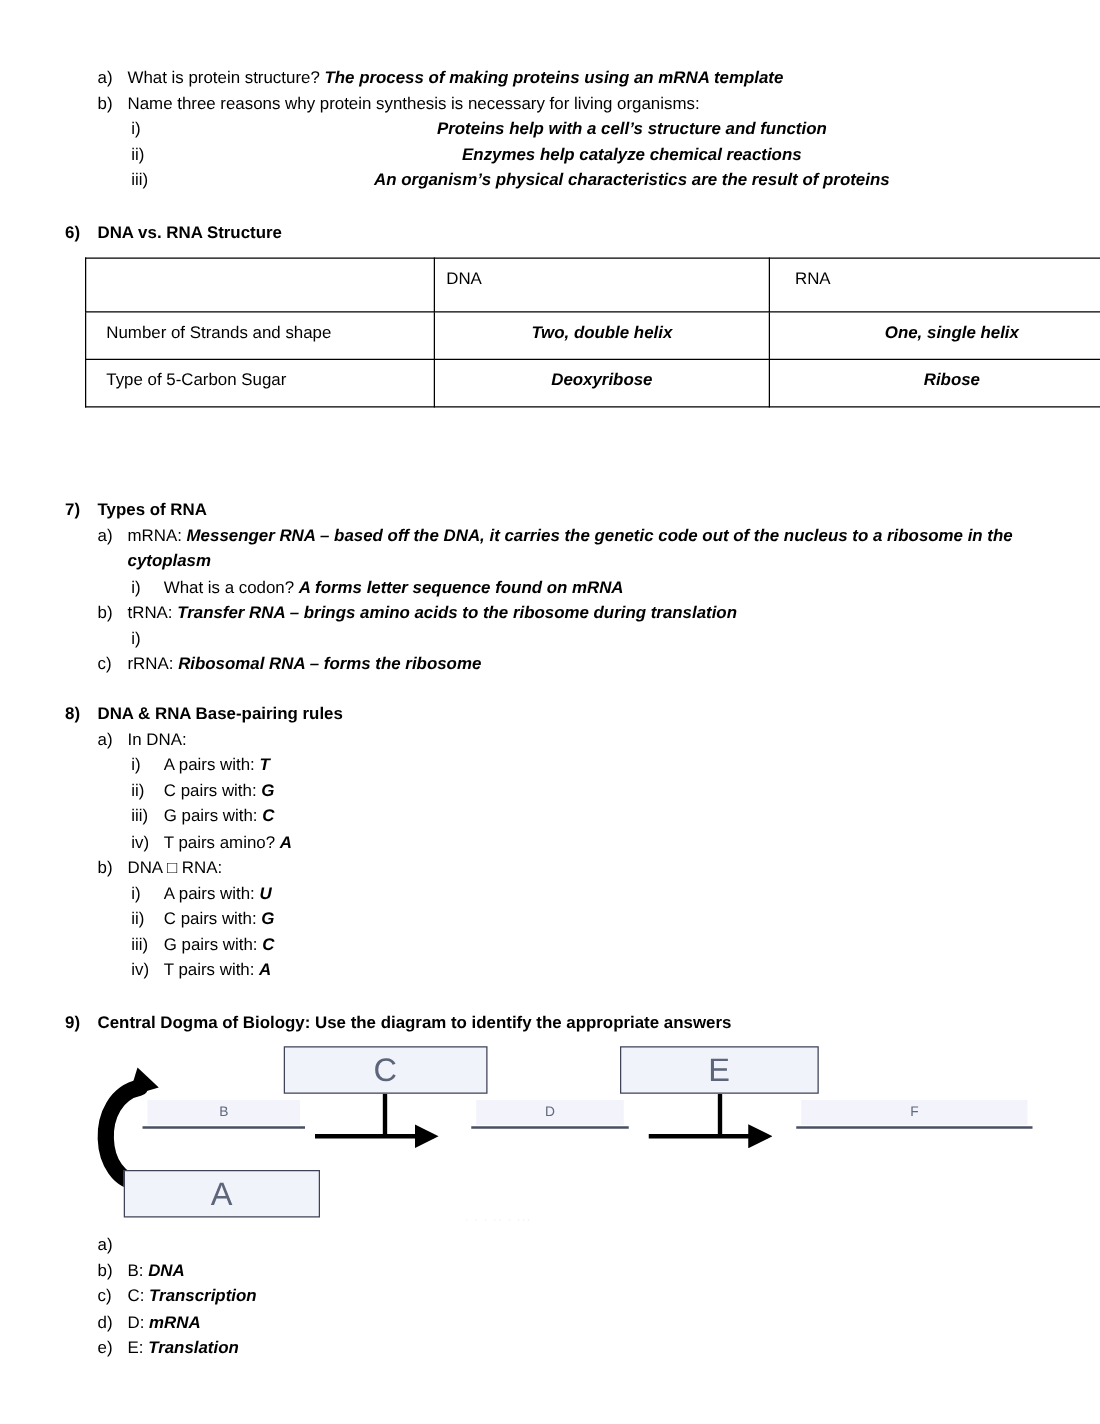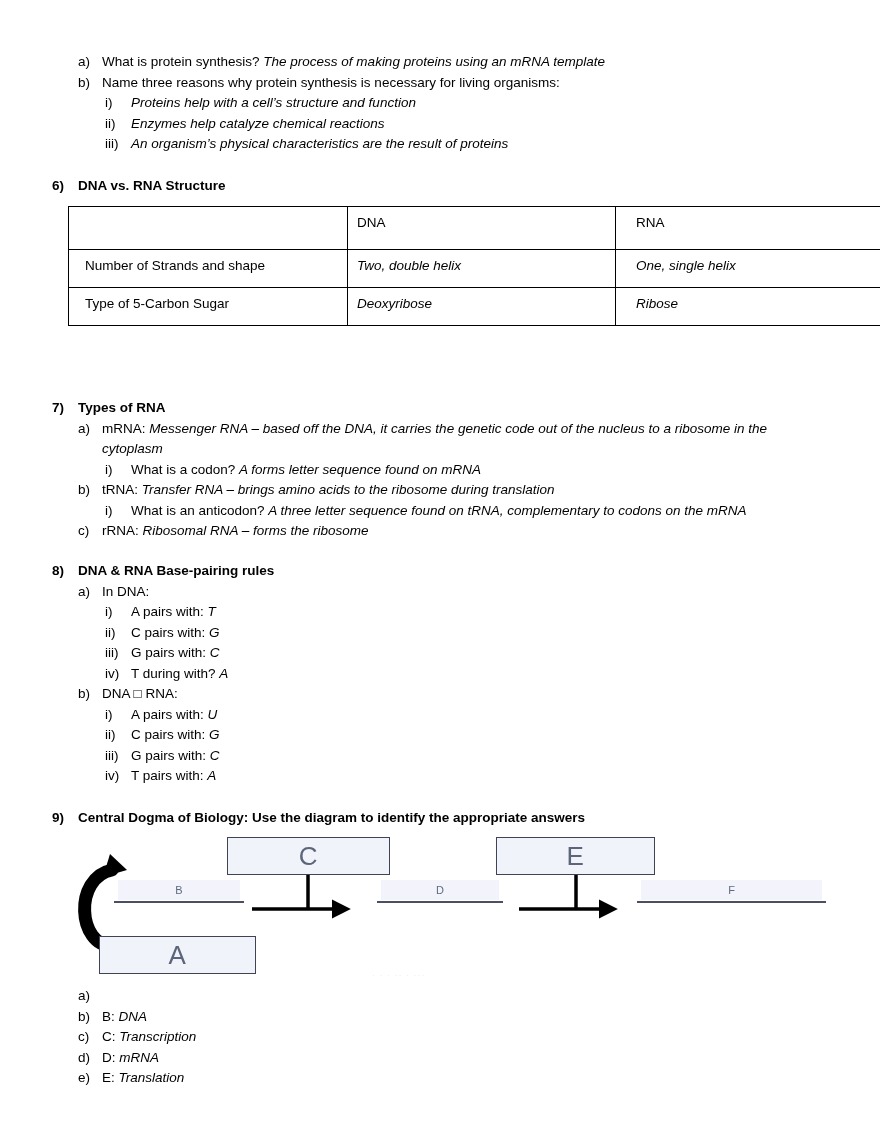--- a/index.html
+++ b/index.html
@@ -32,21 +32,22 @@
   }
   .marker {
     flex: 0 0 auto;
     text-align: left;
   }
   .content {
     flex: 1 1 auto;
   }
   .ital {
     font-style: italic;
-    font-weight: normal;
+    font-weight: bold;
+    text-align: center;
   }
   .bold {
     font-weight: bold;
   }
 
   
   .lvl-num   { padding-left: 52px; }
   .lvl-num .marker   { width: 26px; }
   .lvl-alpha { padding-left: 78px; }
   .lvl-alpha .marker { width: 24px; }
@@ -132,21 +133,21 @@
 </style>
 </head>
 <body>
 
 <div class="page">
 
   <div id="block-q5">
 
     <div class="row lvl-alpha">
       <span class="marker">a)</span>
-      <span class="content"><span>What is protein synthesis? </span><span class="ital">The process of making proteins using an mRNA template</span></span>
+      <span class="content"><span>What is protein structure? </span><span class="ital">The process of making proteins using an mRNA template</span></span>
     </div>
 
     <div class="row lvl-alpha">
       <span class="marker">b)</span>
       <span class="content"><span>Name three reasons why protein synthesis is necessary for living organisms:</span></span>
     </div>
 
     <div class="row lvl-roman">
       <span class="marker">i)</span>
       <span class="content ital">Proteins help with a cell’s structure and function</span>
@@ -206,21 +207,20 @@
       <span class="content"><span>What is a codon? </span><span class="ital">A forms letter sequence found on mRNA</span></span>
     </div>
 
     <div class="row lvl-alpha">
       <span class="marker">b)</span>
       <span class="content"><span>tRNA: </span><span class="ital">Transfer RNA – brings amino acids to the ribosome during translation</span></span>
     </div>
 
     <div class="row lvl-roman">
       <span class="marker">i)</span>
-      <span class="content"><span>What is an anticodon? </span><span class="ital">A three letter sequence found on tRNA, complementary to codons on the mRNA</span></span>
     </div>
 
     <div class="row lvl-alpha">
       <span class="marker">c)</span>
       <span class="content"><span>rRNA: </span><span class="ital">Ribosomal RNA – forms the ribosome</span></span>
     </div>
   </div>
 
   <div id="block-q8">
     <div class="row lvl-num">
@@ -240,21 +240,21 @@
     <div class="row lvl-roman">
       <span class="marker">ii)</span>
       <span class="content"><span>C pairs with: </span><span class="ital">G</span></span>
     </div>
     <div class="row lvl-roman">
       <span class="marker">iii)</span>
       <span class="content"><span>G pairs with: </span><span class="ital">C</span></span>
     </div>
     <div class="row lvl-roman">
       <span class="marker">iv)</span>
-      <span class="content"><span>T during with? </span><span class="ital">A</span></span>
+      <span class="content"><span>T pairs amino? </span><span class="ital">A</span></span>
     </div>
 
     <div class="row lvl-alpha">
       <span class="marker">b)</span>
       <span class="content">DNA □ RNA:</span>
     </div>
 
     <div class="row lvl-roman">
       <span class="marker">i)</span>
       <span class="content"><span>A pairs with: </span><span class="ital">U</span></span>

